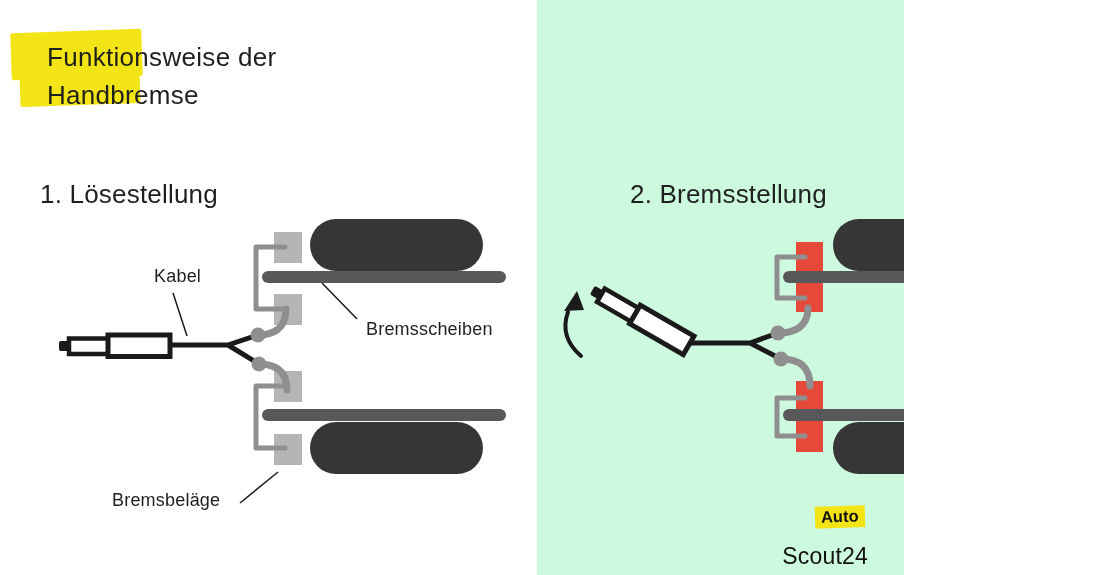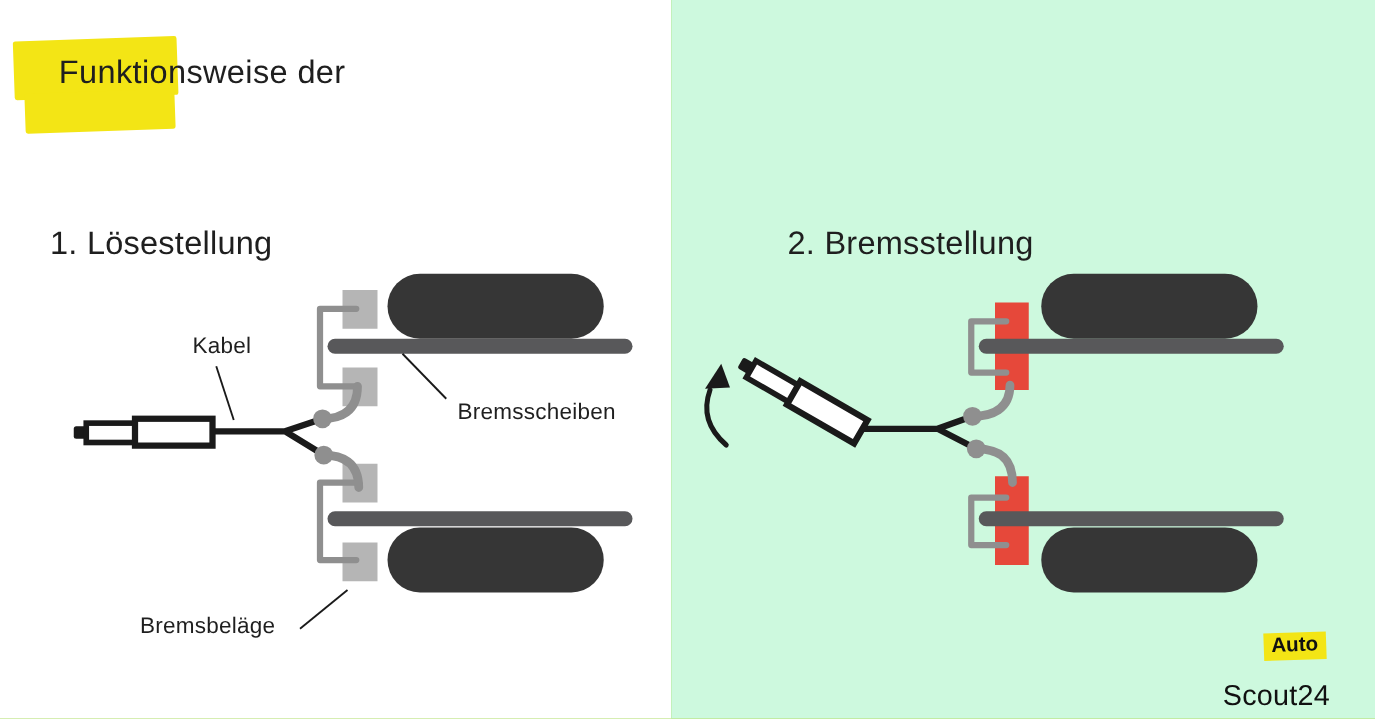--- a/index.html
+++ b/index.html
@@ -1,23 +1,23 @@
 <!DOCTYPE html>
 <html><head>
 <meta charset="utf-8">
 <style>
   * { margin: 0; padding: 0; box-sizing: border-box; }
   html, body { background: #ffffff; }
   body { font-family: "Liberation Sans", sans-serif; color: #1f1f1f; }
 
   .canvas {
     position: relative;
-    width: 1100px;
+    width: 904px;
     height: 575px;
-    background: #84cc16;
+    background: #c4b5fd;
     overflow: hidden;
   }
 
   .panel-left {
     position: absolute; left: 0; top: 0;
     width: 537px; height: 575px;
     background: #ffffff;
   }
   .panel-right {
     position: absolute; left: 537px; top: 0;
@@ -86,20 +86,21 @@
 <div class="canvas">
 
   <div class="panel-left"></div>
   <div class="panel-right"></div>
 
   <div class="hl hl-1"></div>
   <div class="hl hl-2"></div>
 
   <h1 class="title">
       <span>Funktionsweise der</span>
+      <span>Handbremse</span>
     </h1>
 
   <div class="section-label s1">1. Lösestellung</div>
   <div class="section-label s2">2. Bremsstellung</div>
 
   <svg class="diagram" viewBox="0 0 1100 575">
 
     <g>
 
       <rect x="310" y="219" width="173" height="52" rx="26" fill="#363636"></rect>

